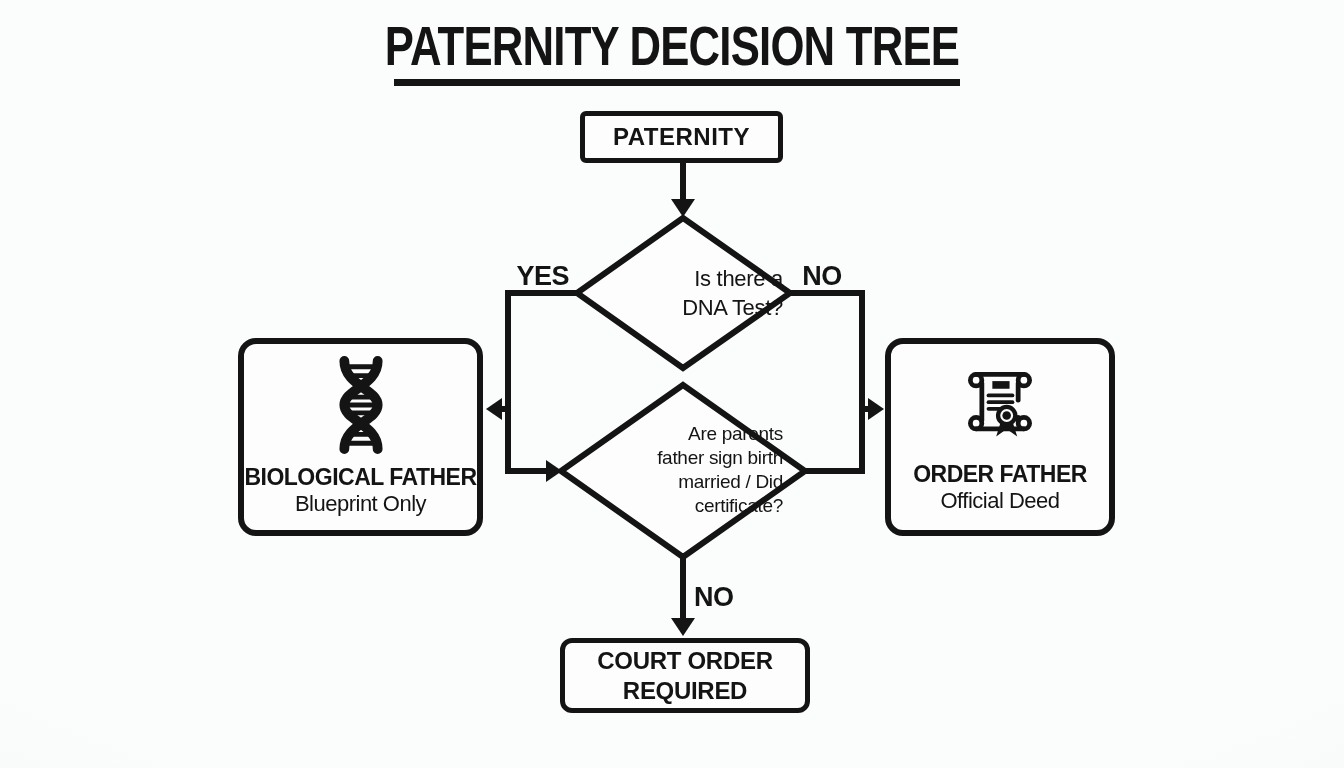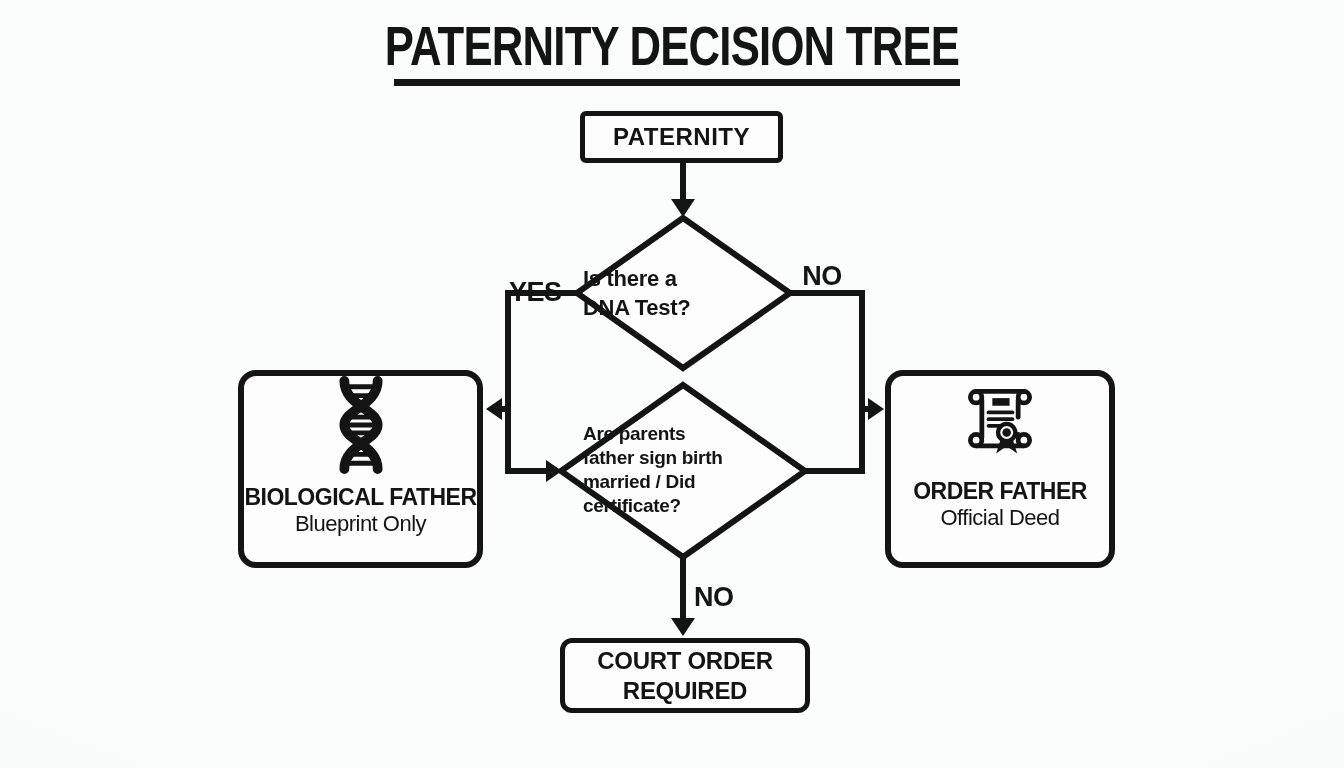--- a/index.html
+++ b/index.html
@@ -69,41 +69,40 @@
     left: 560px; top: 638px;
     width: 250px; height: 75px;
     border-radius: 12px;
     font-size: 24px; font-weight: 700;
     line-height: 30px;
     letter-spacing: -0.3px;
   }
   .node-outcome {
     border-width: 6px;
     border-radius: 18px;
-    justify-content: flex-start;
-    margin-top: 32px;
+    justify-content: center;
   }
   .node-bio  { left: 238px; top: 338px; width: 245px; height: 198px; }
   .node-legal{ left: 885px; top: 338px; width: 230px; height: 198px; }
   .outcome-icon { margin-bottom: 10px; }
   .outcome-title {
     font-size: 23px; font-weight: 700;
     letter-spacing: -0.5px;
     line-height: 26px;
   }
   .outcome-sub {
     font-size: 22px; font-weight: 400;
     letter-spacing: -0.5px;
     line-height: 28px;
   }
 
   .diamond-text {
     position: absolute;
-    text-align: left;
-    font-weight: 700;
+    text-align: right;
+    font-weight: 400;
   }
   .diamond-text-1 {
     left: 583px; top: 264px;
     width: 200px;
     font-size: 22px; line-height: 29px;
     letter-spacing: -0.3px;
   }
   .diamond-text-2 {
     left: 583px; top: 422px;
     width: 200px;
@@ -111,21 +110,21 @@
     letter-spacing: -0.3px;
   }
 
   .edge-label {
     position: absolute;
     font-size: 27px;
     font-weight: 700;
     letter-spacing: -0.5px;
     line-height: 1;
   }
-  .edge-label-yes { left: 509px; top: 279px; width: 60px; text-align: left; }
+  .edge-label-yes { left: 509px; top: 263px; width: 60px; text-align: right; }
   .edge-label-no1 { left: 798px; top: 263px; width: 48px; text-align: center; }
   .edge-label-no2 { left: 694px; top: 584px; }
 </style>
 </head>
 <body>
 
 <div class="stage">
 
   <svg class="connectors" viewBox="0 0 1344 768" xmlns="http://www.w3.org/2000/svg" aria-hidden="true">
 

